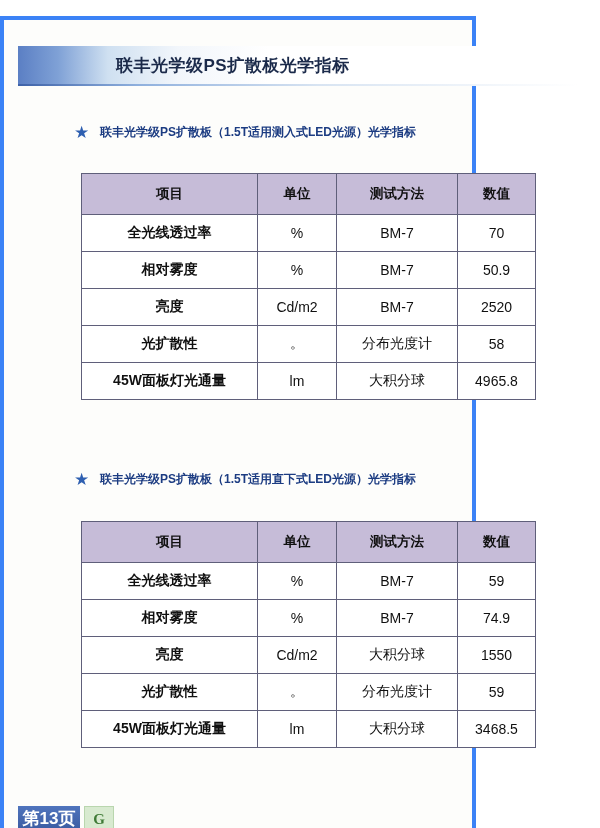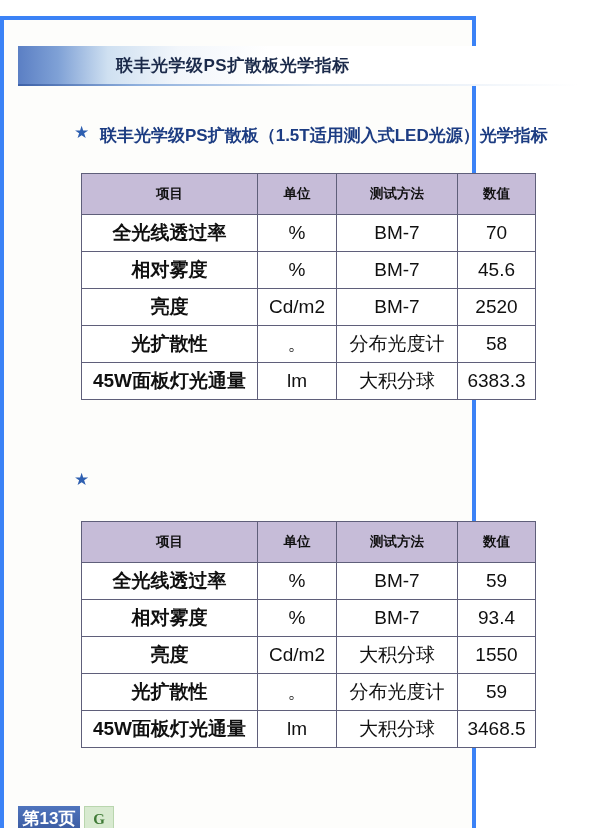--- a/index.html
+++ b/index.html
@@ -73,40 +73,40 @@
     width: 16px;
     height: 16px;
     color: #2e5fb0;
     font-size: 17px;
     line-height: 16px;
   }
   .section-title {
     position: absolute;
     left: 26px;
     top: 1px;
-    font-size: 17px;
+    font-size: 12px;
     font-weight: bold;
     color: #1c3c82;
     white-space: nowrap;
   }
 
   
   .data-table {
     position: absolute;
     left: 77px;
     width: 450px;
     border-collapse: collapse;
     table-layout: fixed;
     padding-left: 36px;
   }
   .data-table th, .data-table td {
     border: 1px solid #5f5f7a;
     height: 36px;
     text-align: center;
-    font-size: 19px;
+    font-size: 14px;
     color: #101010;
     padding: 0;
   }
   .data-table thead th {
     background: #c6bcd8;
     font-weight: bold;
     font-size: 13.5px;
     height: 40px;
   }
   .data-table tbody td {
@@ -193,45 +193,46 @@
       <tr>
         <td class="cell-item">全光线透过率</td>
         <td>%</td>
         <td>BM-7</td>
         <td>70</td>
       </tr>
       <tr>
         <td class="cell-item">相对雾度</td>
         <td>%</td>
         <td>BM-7</td>
-        <td>45.6</td>
+        <td>50.9</td>
       </tr>
       <tr>
         <td class="cell-item">亮度</td>
         <td>Cd/m2</td>
         <td>BM-7</td>
         <td>2520</td>
       </tr>
       <tr>
         <td class="cell-item">光扩散性</td>
         <td>。</td>
         <td>分布光度计</td>
         <td>58</td>
       </tr>
       <tr>
         <td class="cell-item">45W面板灯光通量</td>
         <td>lm</td>
         <td>大积分球</td>
-        <td>6383.3</td>
+        <td>4965.8</td>
       </tr>
     </tbody>
   </table>
 
   <div class="section-heading" style="top:450px;">
     <span class="star-icon">★</span>
+    <span class="section-title">联丰光学级PS扩散板（1.5T适用直下式LED光源）光学指标</span>
   </div>
 
   <table class="data-table" style="top:501px;">
     <thead>
       <tr>
         <th class="col-item">项目</th>
         <th class="col-unit">单位</th>
         <th class="col-method">测试方法</th>
         <th class="col-value">数值</th>
       </tr>
@@ -240,21 +241,21 @@
       <tr>
         <td class="cell-item">全光线透过率</td>
         <td>%</td>
         <td>BM-7</td>
         <td>59</td>
       </tr>
       <tr>
         <td class="cell-item">相对雾度</td>
         <td>%</td>
         <td>BM-7</td>
-        <td>93.4</td>
+        <td>74.9</td>
       </tr>
       <tr>
         <td class="cell-item">亮度</td>
         <td>Cd/m2</td>
         <td>大积分球</td>
         <td>1550</td>
       </tr>
       <tr>
         <td class="cell-item">光扩散性</td>
         <td>。</td>

